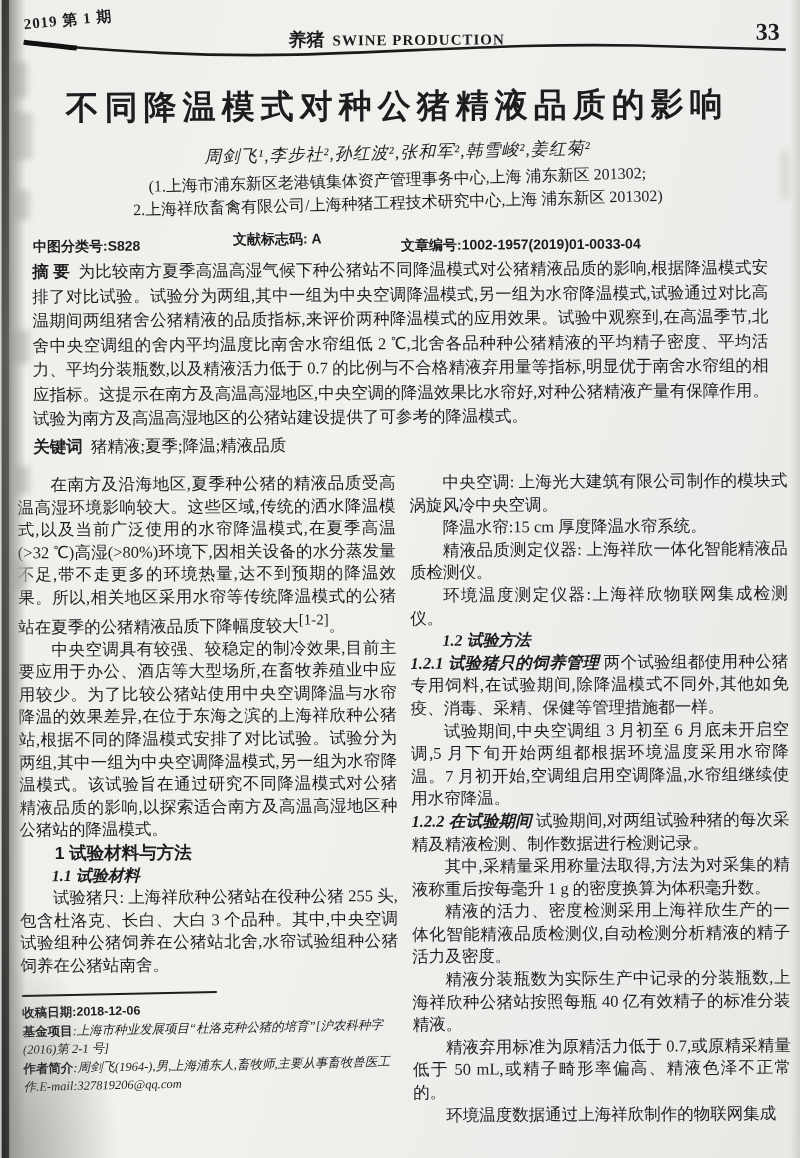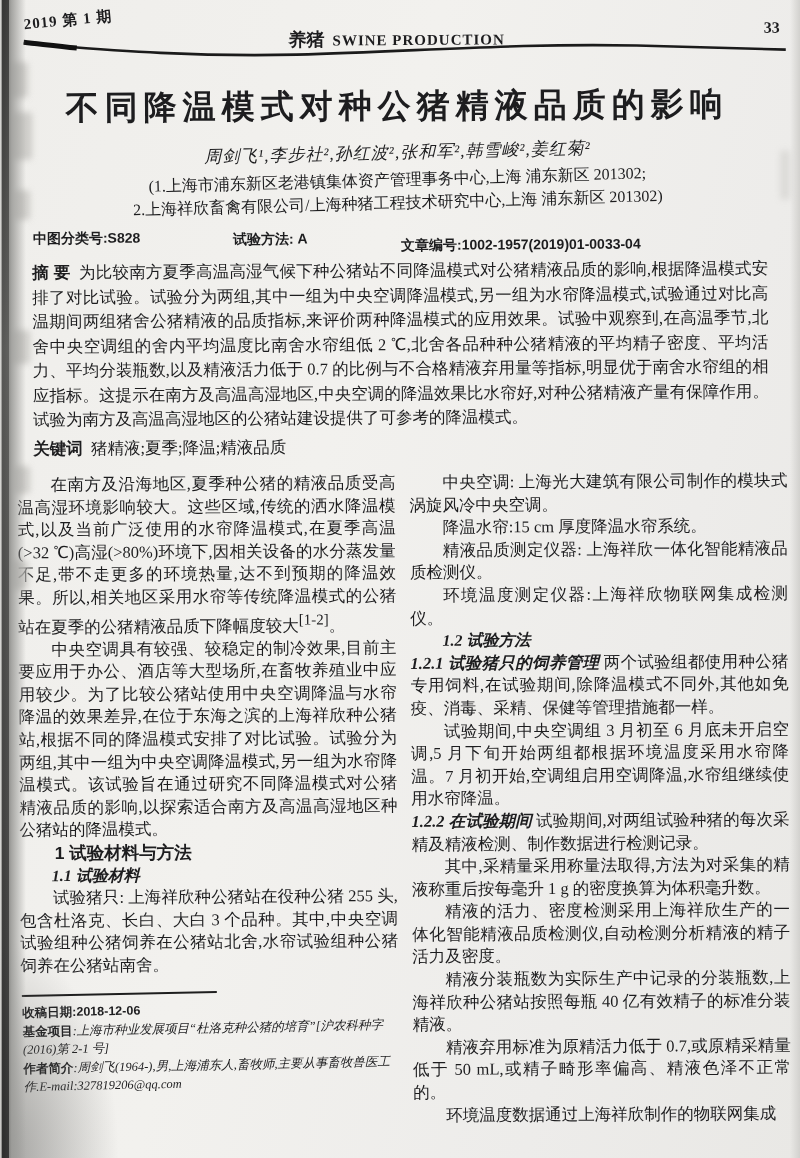--- a/index.html
+++ b/index.html
@@ -13,36 +13,36 @@
   .binding-core{position:absolute;left:2px;top:0;bottom:0;width:7px;z-index:6;background:linear-gradient(180deg,#2b2b2a,#555553 30%,#3a3a39 70%,#222);opacity:.8;}
   .corner-shadow{position:absolute;left:0;bottom:0;width:120px;height:220px;z-index:4;
            background:radial-gradient(ellipse at 0% 100%,rgba(90,90,88,.55),rgba(90,90,88,0) 70%);}
   .edge-right{position:absolute;right:0;top:0;bottom:0;width:10px;background:linear-gradient(270deg,#d2d1ce,rgba(210,209,206,0));}
   .bleed{position:absolute;background:#c2c1bd;filter:blur(3px);border-radius:4px;opacity:.75;z-index:3;}
   
   .hdr-issue{position:absolute;top:9px;left:27px;font-weight:bold;font-size:15px;transform:rotate(-5deg);letter-spacing:1px;}
   .hdr-center{position:absolute;top:27px;left:0;width:100%;text-align:center;font-weight:bold;font-size:15px;}
   .hdr-center .cn{font-family:Liberation Sans, sans-serif;font-size:18px;margin-right:8px;}
   .hdr-center .en{font-family:"Liberation Serif",serif;letter-spacing:1px;}
-  .hdr-pagenum{position:absolute;top:21px;right:17px;font-weight:bold;font-size:16px;}
+  .hdr-pagenum{position:absolute;top:21px;right:17px;font-weight:bold;font-size:24px;}
   .hdr-rule{position:absolute;top:0;left:0;z-index:2;}
   
   .title{position:absolute;top:84px;left:40px;width:720px;text-align:center;
          font-family:"Liberation Sans",sans-serif;font-weight:bold;font-size:33px;letter-spacing:6px;}
   .authors{position:absolute;top:141px;left:0;width:100%;text-align:center;font-size:17px;font-style:italic;letter-spacing:1px;transform:rotate(-1deg);}
   .authors sup,{font-size:11px;}
   .affils{position:absolute;top:168px;left:0;width:100%;text-align:center;font-size:16px;line-height:23px;transform:rotate(-1.2deg);}
   
   .meta{position:absolute;top:228px;left:35px;right:20px;height:30px;font-family:"Liberation Sans",sans-serif;font-weight:bold;font-size:14px;}
-  .meta .m1{position:absolute;left:0;top:0;}
+  .meta .m1{position:absolute;left:0;top:8px;}
   .meta .m2{position:absolute;left:200px;top:2px;}
   .meta .m3{position:absolute;left:368px;top:9px;}
   
   .abstract{position:absolute;top:258px;left:34px;width:736px;font-size:16.5px;line-height:24.5px;text-align:justify;}
-  .lbl{font-family:Liberation Sans, sans-serif;font-weight:bold;}
+  .lbl{font-family:Liberation Serif, serif;font-weight:bold;}
   .kw{margin-top:3px;}
   
   .cols{position:absolute;top:472px;left:18px;width:770px;display:flex;gap:14px;font-size:16.5px;line-height:22.6px;text-align:justify;}
   .col{width:378px;}
   .col p{margin:0;text-indent:2em;}
   .col p.noindent{text-indent:0;}
   sup.ref{font-size:15px;}
   .h-sec{font-family:"Liberation Sans",sans-serif;font-weight:bold;font-size:17.5px;margin:3px 0 2px 0;text-indent:0;}
   .h-sub{font-weight:bold;font-style:italic;font-size:16px;margin:2px 0;text-indent:0;}
   .lead{font-weight:bold;font-style:italic;}
@@ -83,21 +83,21 @@
 
     <div class="title">不同降温模式对种公猪精液品质的影响</div>
     <div class="authors">周剑飞¹,李步社²,孙红波²,张和军²,韩雪峻²,姜红菊²</div>
     <div class="affils">
       <div>(1.上海市浦东新区老港镇集体资产管理事务中心,上海  浦东新区  201302;</div>
       <div>2.上海祥欣畜禽有限公司/上海种猪工程技术研究中心,上海  浦东新区  201302)</div>
     </div>
 
     <div class="meta">
       <span class="m1">中图分类号:S828</span>
-      <span class="m2">试验方法: A</span>
+      <span class="m2">文献标志码: A</span>
       <span class="m3">文章编号:1002-1957(2019)01-0033-04</span>
     </div>
 
     <div class="abstract">
       <div><span class="lbl">摘  要</span>&nbsp;&nbsp;<span>为比较南方夏季高温高湿气候下种公猪站不同降温模式对公猪精液品质的影响,根据降温模式安排了对比试验。试验分为两组,其中一组为中央空调降温模式,另一组为水帘降温模式,试验通过对比高温期间两组猪舍公猪精液的品质指标,来评价两种降温模式的应用效果。试验中观察到,在高温季节,北舍中央空调组的舍内平均温度比南舍水帘组低 2 ℃,北舍各品种种公猪精液的平均精子密度、平均活力、平均分装瓶数,以及精液活力低于 0.7 的比例与不合格精液弃用量等指标,明显优于南舍水帘组的相应指标。这提示在南方及高温高湿地区,中央空调的降温效果比水帘好,对种公猪精液产量有保障作用。试验为南方及高温高湿地区的公猪站建设提供了可参考的降温模式。</span></div>
       <div class="kw"><span class="lbl">关键词</span>&nbsp;&nbsp;<span>猪精液;夏季;降温;精液品质</span></div>
     </div>
 
     <div class="cols">
 

